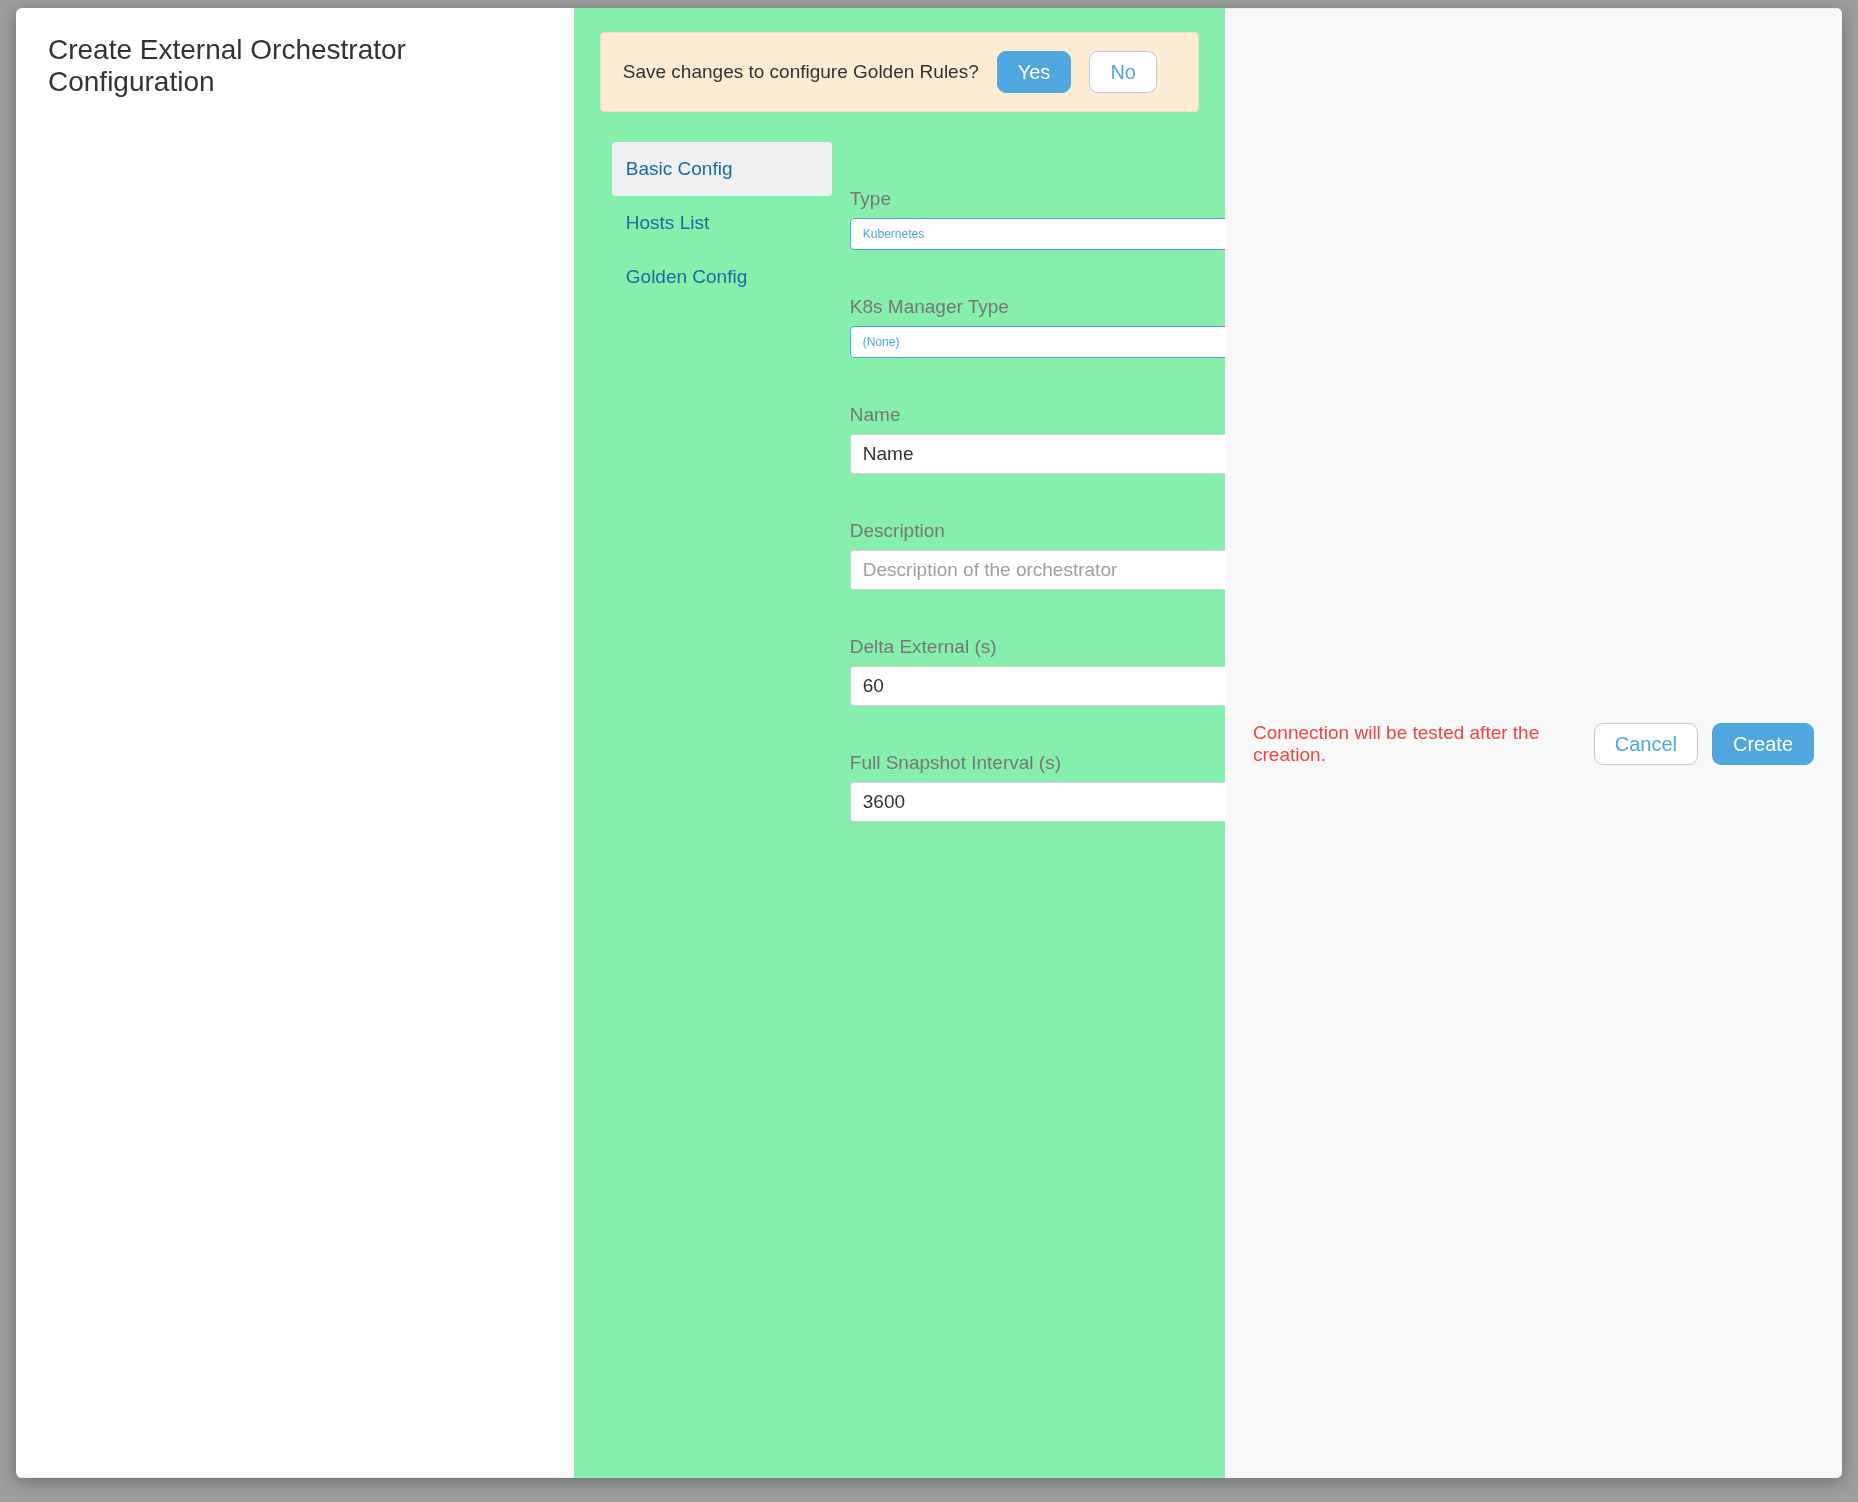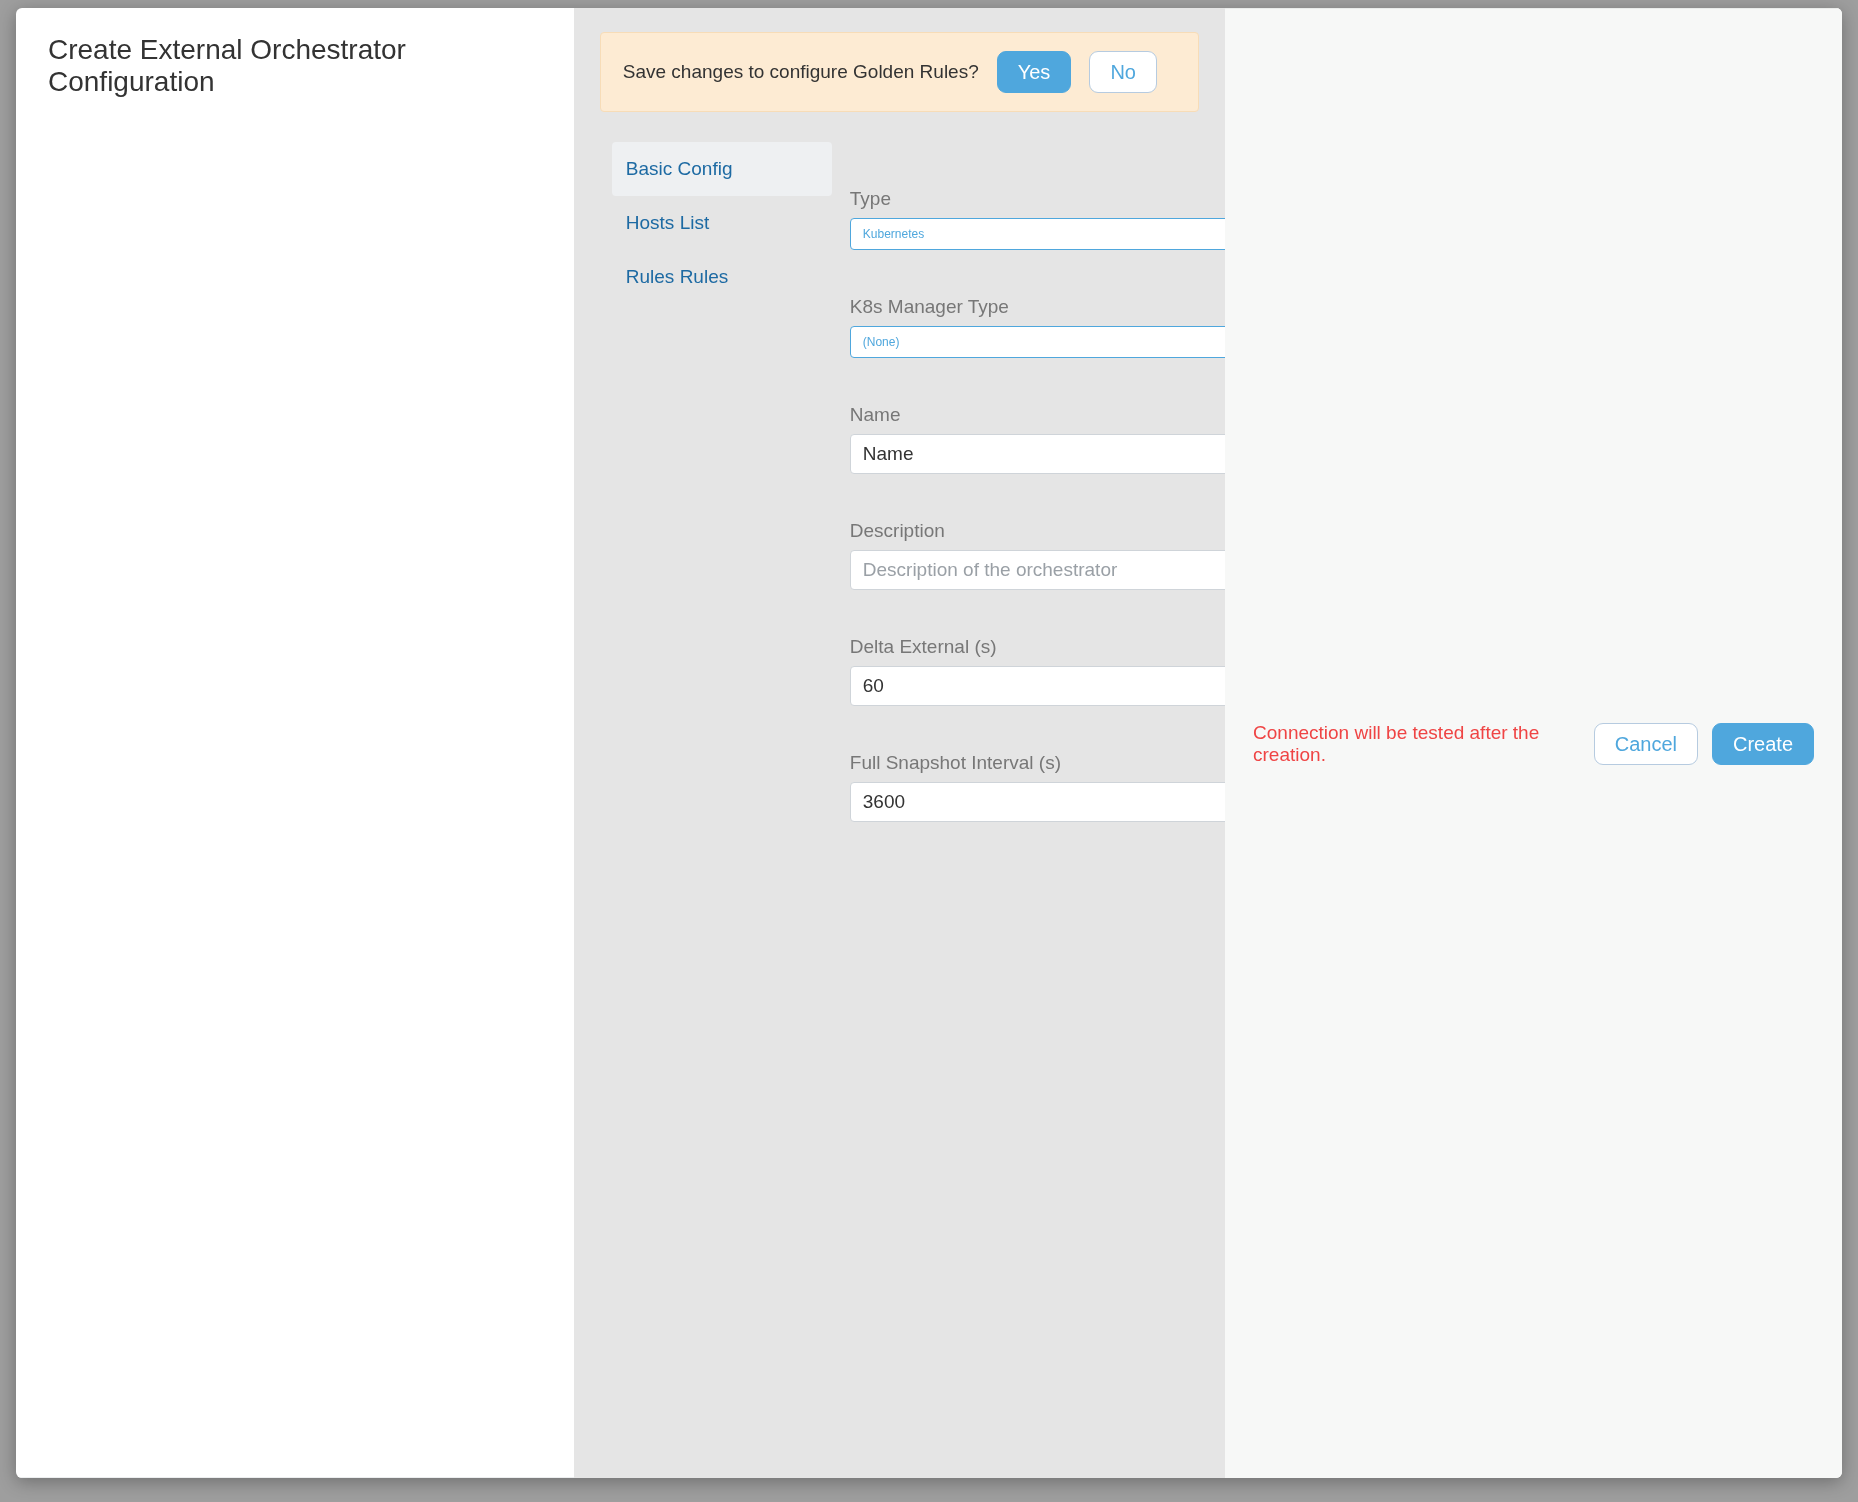--- a/index.html
+++ b/index.html
@@ -27,21 +27,21 @@
   }
   .modal-header h2 {
     font-size: 28px;
     font-weight: 400;
     color: #333333;
   }
   .modal-body {
     flex: 1 1 auto;
     overflow-y: auto;
     padding: 0 0 0 0;
-    background: #e5e5e5;
+    background: #86efac;
     position: relative;
   }
   .scroll-inner {
     padding: 24px 26px 30px 26px;
   }
   .alert {
     background: #fdebd3;
     border: 1px solid #f7dcb7;
     border-radius: 4px;
     padding: 18px 22px;
@@ -182,21 +182,21 @@
         <span class="alert-text">Save changes to configure Golden Rules?</span>
         <button class="btn btn-primary">Yes</button>
         <button class="btn btn-outline">No</button>
       </div>
 
       <div class="content-grid">
 
         <div class="side-tabs">
           <div class="side-tab active">Basic Config</div>
           <div class="side-tab">Hosts List</div>
-          <div class="side-tab">Rules Rules</div>
+          <div class="side-tab">Golden Config</div>
         </div>
 
         <div class="form-area">
 
           <div class="form-group">
             <label class="form-label">Type</label>
             <div class="select-wrap">
               <button class="select-display">Kubernetes</button>
               <span class="select-caret">
                 <svg width="12" height="8" viewBox="0 0 12 8">

